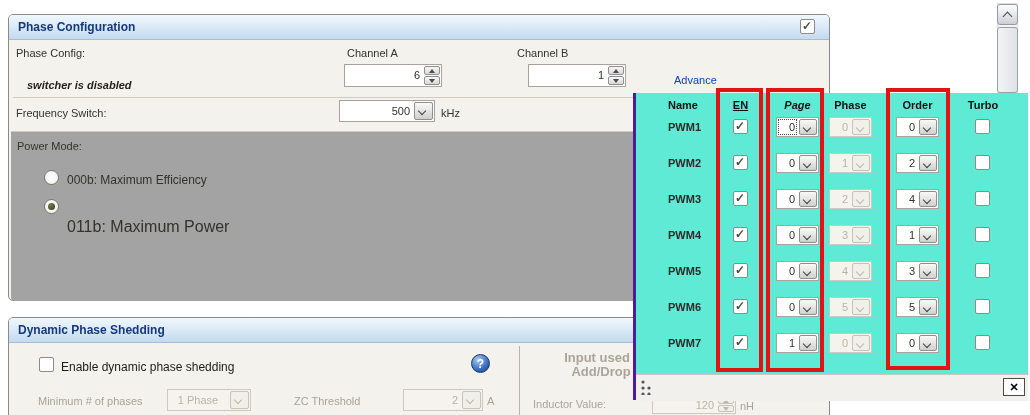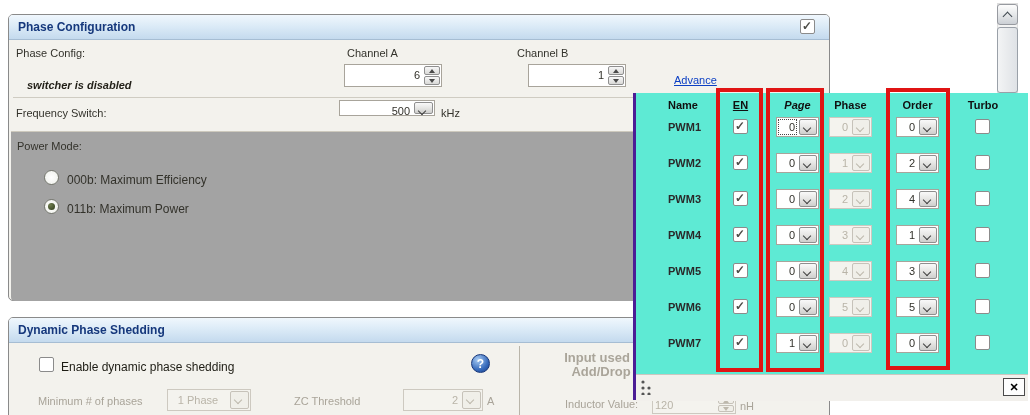--- a/index.html
+++ b/index.html
@@ -9,21 +9,21 @@
   
   .panel{position:absolute;background:#f3f2ed;border:1px solid #8a8a8a;border-radius:5px;box-sizing:border-box;}
   .panel-hd{position:absolute;left:0;top:0;right:0;height:24px;
             background:linear-gradient(#f0f7fd 0%,#dcebf7 45%,#c4daee 100%);
             border-bottom:1px solid #a6bdd3;border-radius:4px 4px 0 0;}
   .panel-hd .t{position:absolute;left:9px;top:5px;font-weight:bold;font-size:12px;color:#16387c;white-space:nowrap;}
 
   .lbl{position:absolute;white-space:nowrap;}
   .gray{color:#a9a499;}
   .note{font-weight:bold;font-style:italic;color:#211f17;}
-  .link{color:#0b3fc4;text-decoration:underline;cursor:pointer;}
+  .link{color:#0b3fc4;cursor:pointer;}
 
   
   .combo{position:absolute;height:22px;background:#fff;border:1px solid #a8a49b;box-sizing:border-box;display:flex;}
   .combo .val{flex:1;text-align:right;padding:4px 3px 0 2px;overflow:hidden;white-space:nowrap;}
   .combo .val.ctr{text-align:center;color:#8f897d;}
   .combo .dbtn{width:17px;margin:1px;border:1px solid #8f8f8f;border-radius:2px;
                background:linear-gradient(#f9f9f9,#e6e6e4 50%,#cfcfcd);position:relative;flex:0 0 17px;}
   .chev{position:absolute;left:4px;top:5px;width:5px;height:5px;border-right:1px solid #3f3f3f;border-bottom:1px solid #3f3f3f;transform:rotate(45deg);}
   .combo.dis{background:#f4f3ee;border-color:#cdc9c0;}
   .combo.dis .val{color:#b9b4a8;}
@@ -138,34 +138,34 @@
             <i class="arr-dn"></i>
           </span>
         </span>
     </span>
 
     <span class="lbl link" style="left:665px;top:59px;">Advance</span>
 
     <div class="hline" style="left:4px;top:82px;width:814px;"></div>
 
     <span class="lbl" style="left:7px;top:92px;">Frequency Switch:</span>
-    <span class="combo" style="left:330px;top:85px;width:96px;height:16px;">
+    <span class="combo" style="left:330px;top:85px;width:96px;height:22px;">
       <span class="val">500</span>
       <span class="dbtn">
           <i class="chev"></i>
         </span>
     </span>
     <span class="lbl" style="left:432px;top:92px;">kHz</span>
 
     <div class="ysec" style="background: #a3a3a3;">
       <span class="lbl" style="left:6px;top:8px;">Power Mode:</span>
       <span class="radio" style="left:33px;top:38px;"></span>
       <span class="lbl" style="left:56px;top:41px;font-size:12px;">000b: Maximum Efficiency</span>
       <span class="radio checked" style="left:33px;top:67px;"></span>
-      <span class="lbl" style="left:56px;top:70px;font-size:12px;">011b: Maximum Power</span>
+      <span class="lbl" style="left:56px;top:86px;font-size:16px;">011b: Maximum Power</span>
     </div>
   </div>
 
   <div class="panel" style="left:8px;top:317px;width:822px;height:110px;">
     <div class="panel-hd">
       <span class="t">Dynamic Phase Shedding</span>
     </div>
 
     <span class="cb" style="left:30px;top:39px;"></span>
     <span class="lbl" style="left:52px;top:42px;font-size:12px;color:#1d1c14;">Enable dynamic phase shedding</span>
@@ -189,22 +189,22 @@
           <i class="chev"></i>
         </span>
     </span>
     <span class="lbl gray" style="left:478px;top:77px;">A</span>
 
     <div class="inputused">
       <span>Input used t</span><br>
       <span>Add/Drop</span>
     </div>
 
-    <span class="lbl gray" style="left:524px;top:80px;margin-left:32px;">Inductor Value:</span>
-    <span class="combo dis" style="left:643px;top:77px;width:84px;height:19px;gap:41px;">
+    <span class="lbl gray" style="left:524px;top:80px;">Inductor Value:</span>
+    <span class="combo dis" style="left:643px;top:77px;width:84px;height:19px;">
       <span class="val" style="padding-top:3px;">120</span>
       <span class="spinbox">
           <span class="sbh">
             <i class="arr-up" style="border-bottom-color:#bdb8ac;"></i>
           </span>
           <span class="sbh">
             <i class="arr-dn" style="border-top-color:#bdb8ac;"></i>
           </span>
         </span>
     </span>

